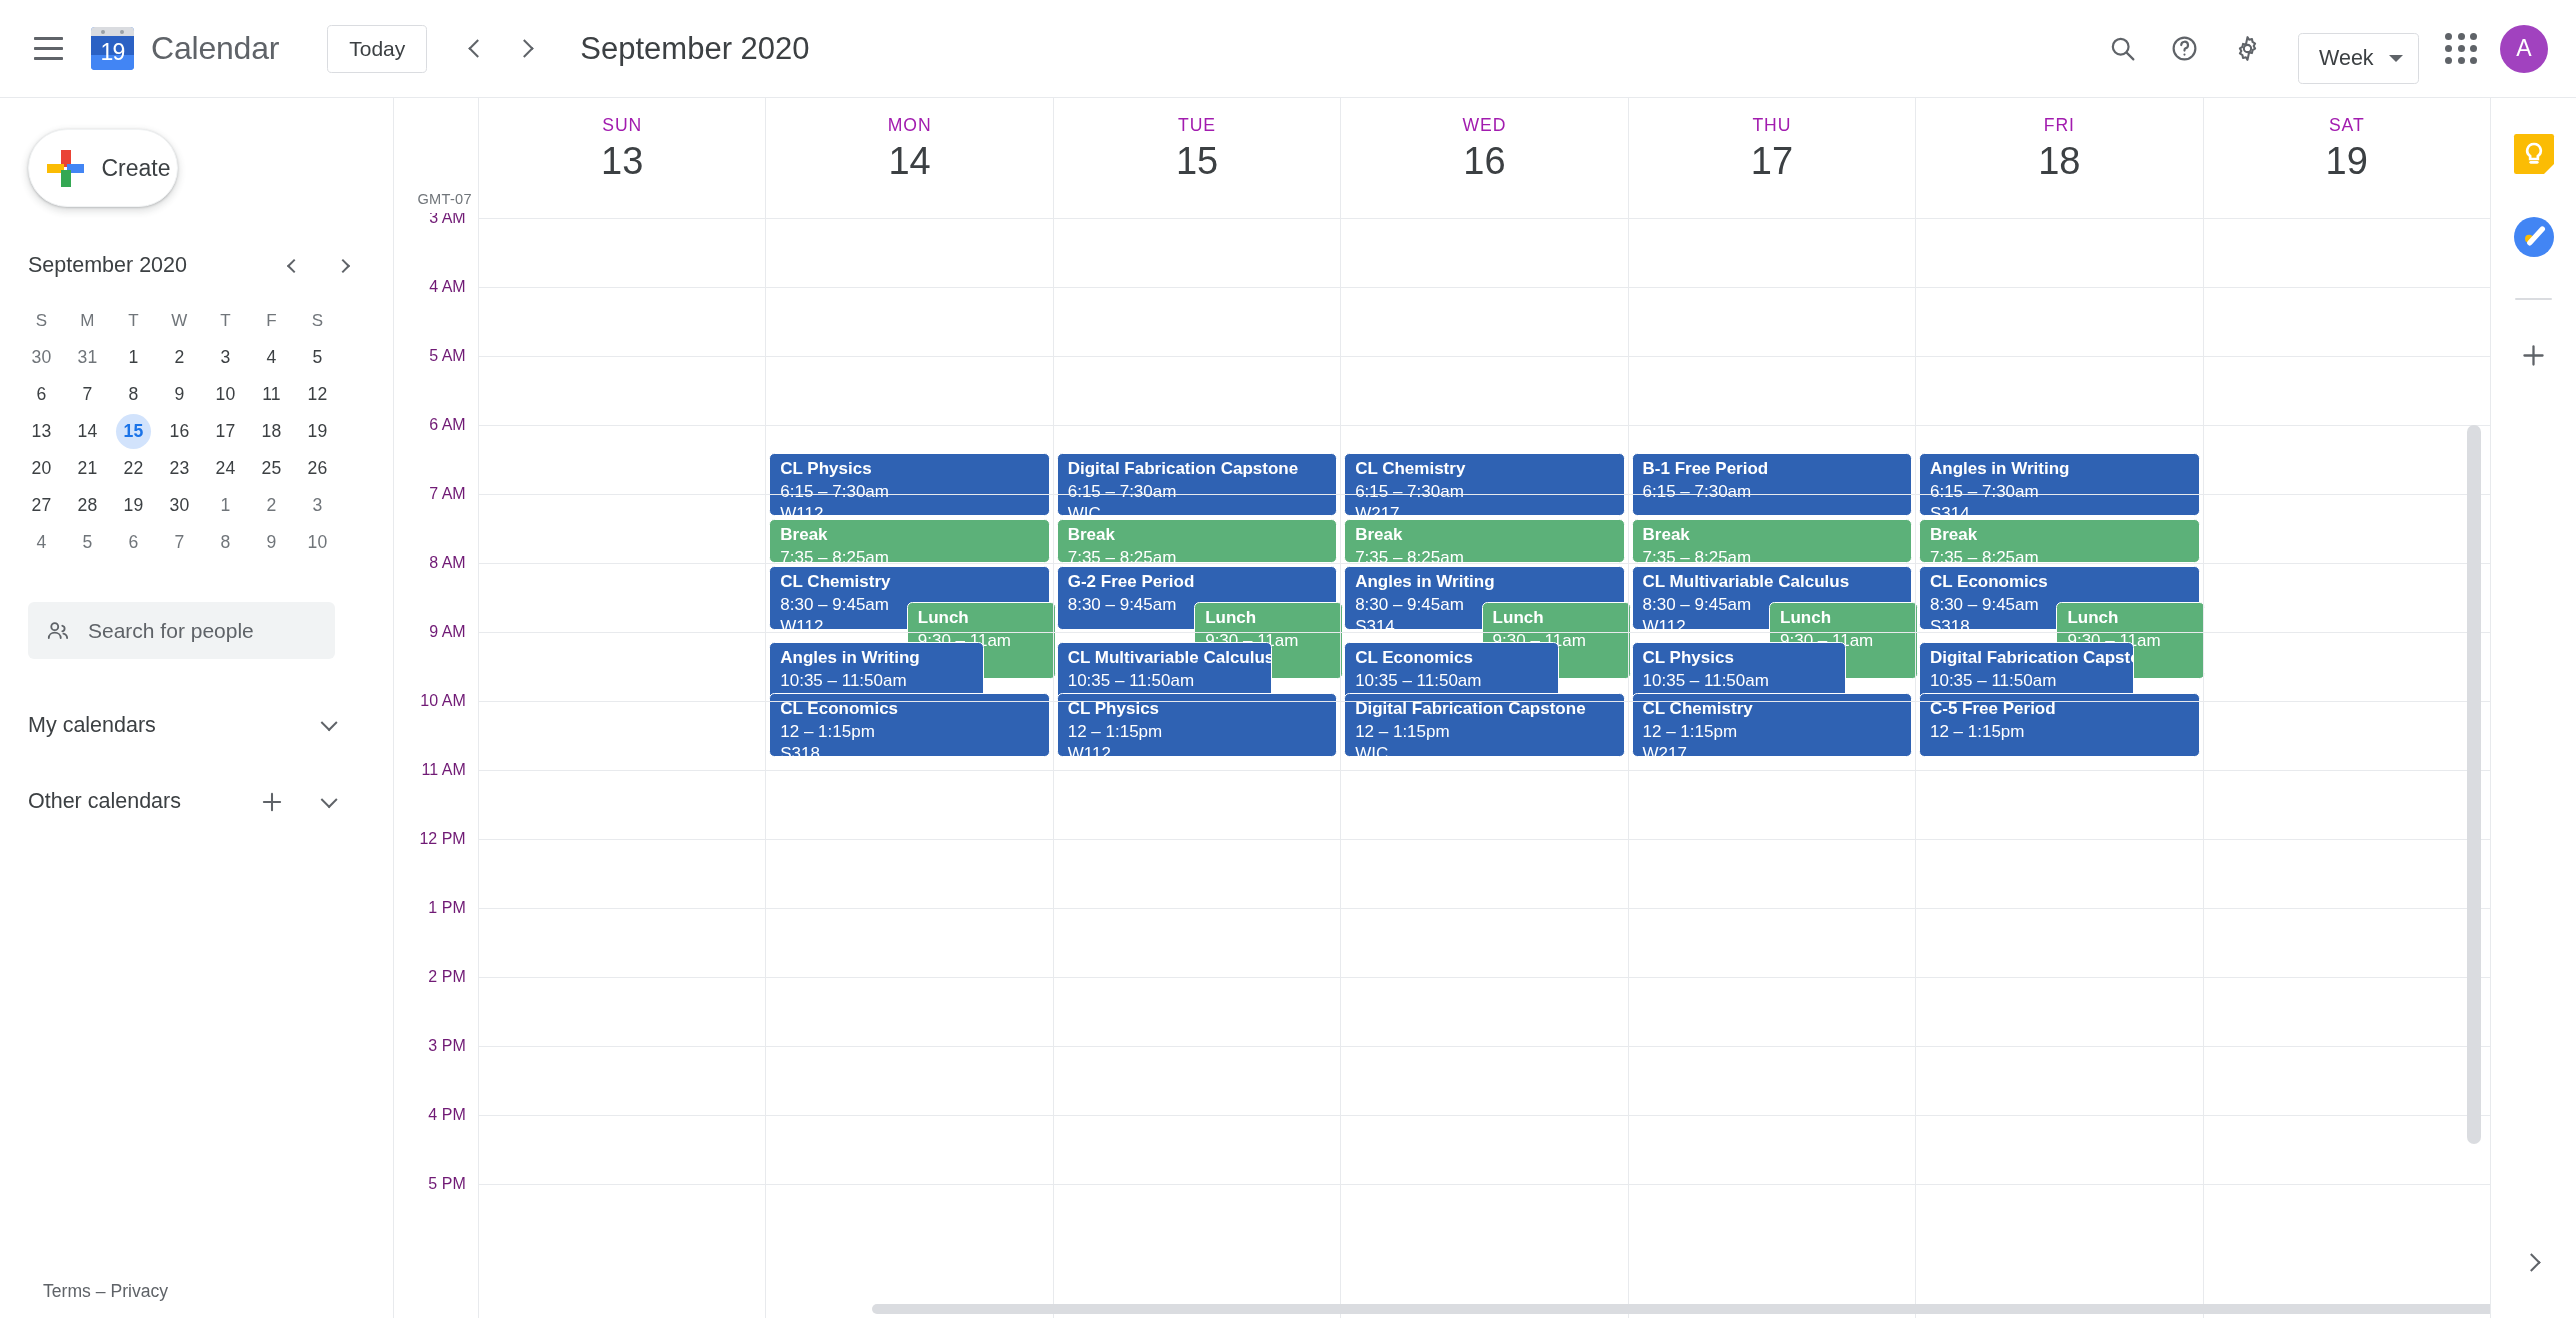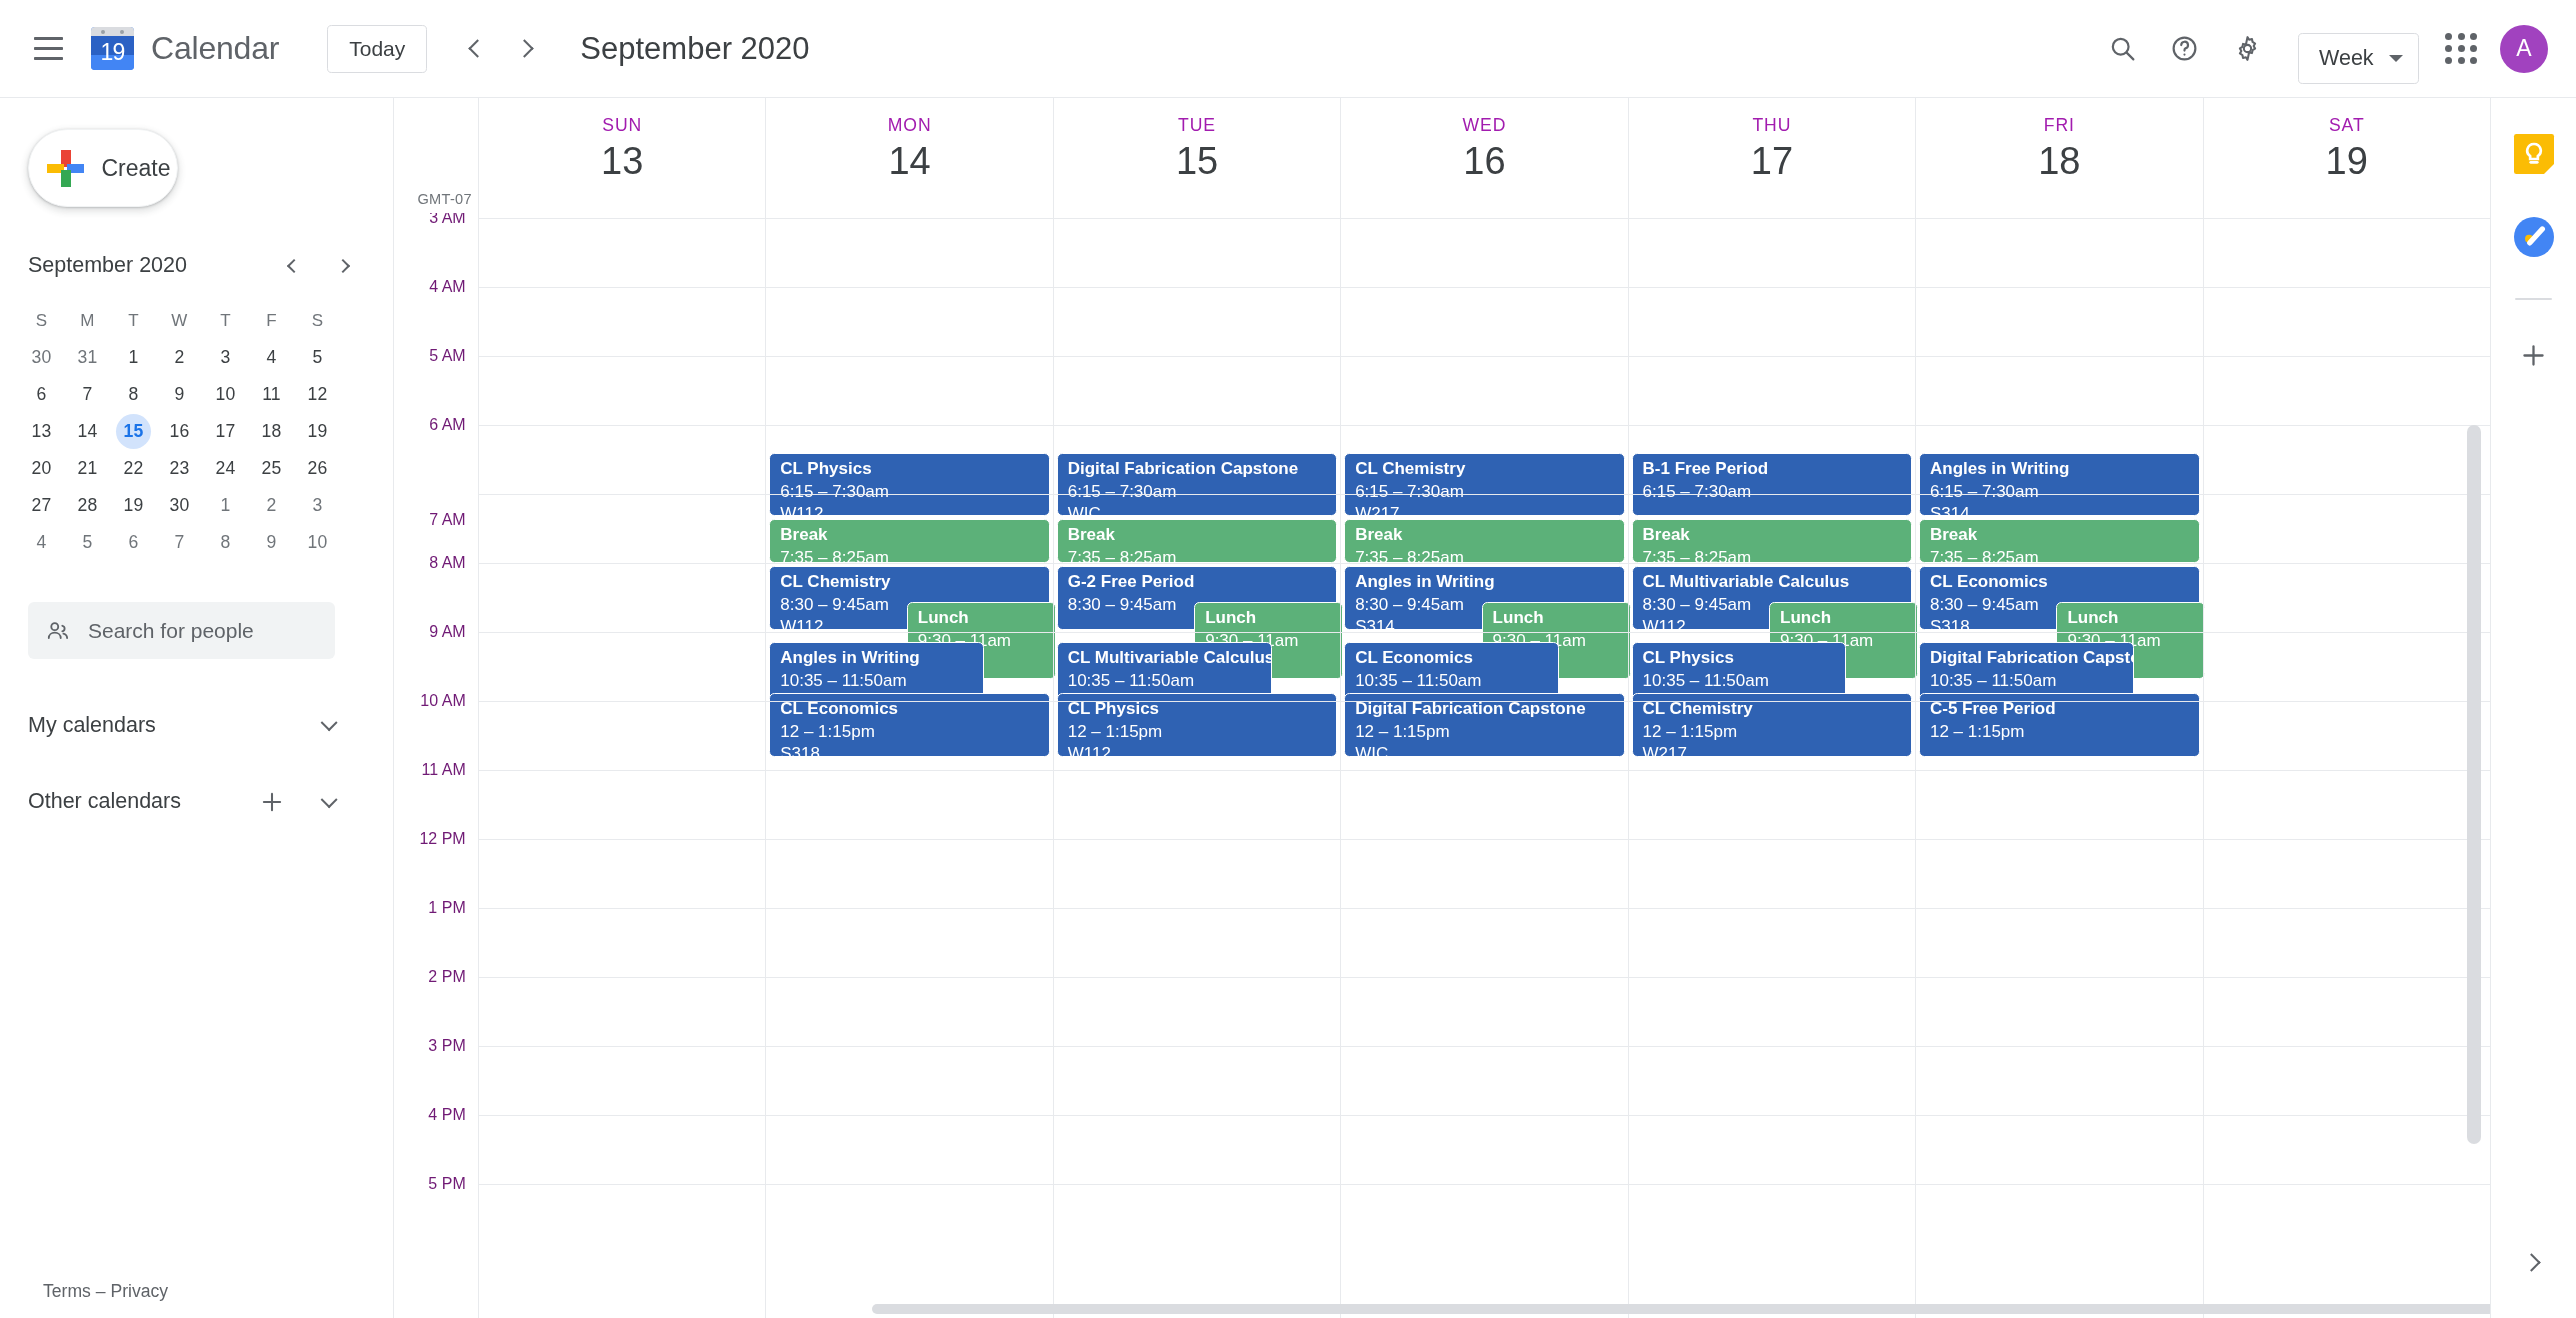--- a/index.html
+++ b/index.html
@@ -545,21 +545,21 @@
       </div>
     </div>
 
   <div id="grid-scroll">
     <div id="grid-inner">
       <div id="hour-gutter">
           <div class="hour-lbl" style="top: 4.6px;">3 AM</div>
           <div class="hour-lbl" style="top: 74px;">4 AM</div>
           <div class="hour-lbl" style="top: 143px;">5 AM</div>
           <div class="hour-lbl" style="top: 212px;">6 AM</div>
-          <div class="hour-lbl" style="top: 281px; margin-top: 26px;">7 AM</div>
+          <div class="hour-lbl" style="top: 281px;">7 AM</div>
           <div class="hour-lbl" style="top: 350px;">8 AM</div>
           <div class="hour-lbl" style="top: 419px;">9 AM</div>
           <div class="hour-lbl" style="top: 488px;">10 AM</div>
           <div class="hour-lbl" style="top: 557px;">11 AM</div>
           <div class="hour-lbl" style="top: 626px;">12 PM</div>
           <div class="hour-lbl" style="top: 695px;">1 PM</div>
           <div class="hour-lbl" style="top: 764px;">2 PM</div>
           <div class="hour-lbl" style="top: 833px;">3 PM</div>
           <div class="hour-lbl" style="top: 902px;">4 PM</div>
           <div class="hour-lbl" style="top: 971px;">5 PM</div>

